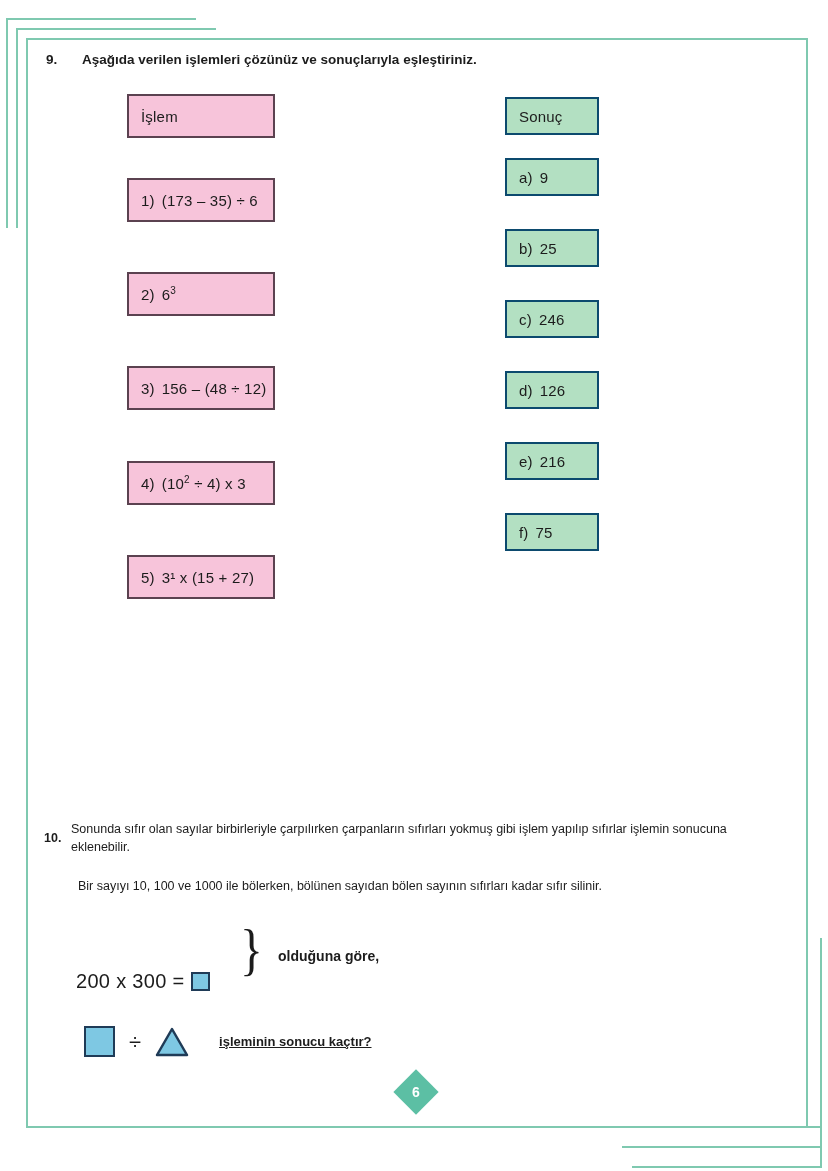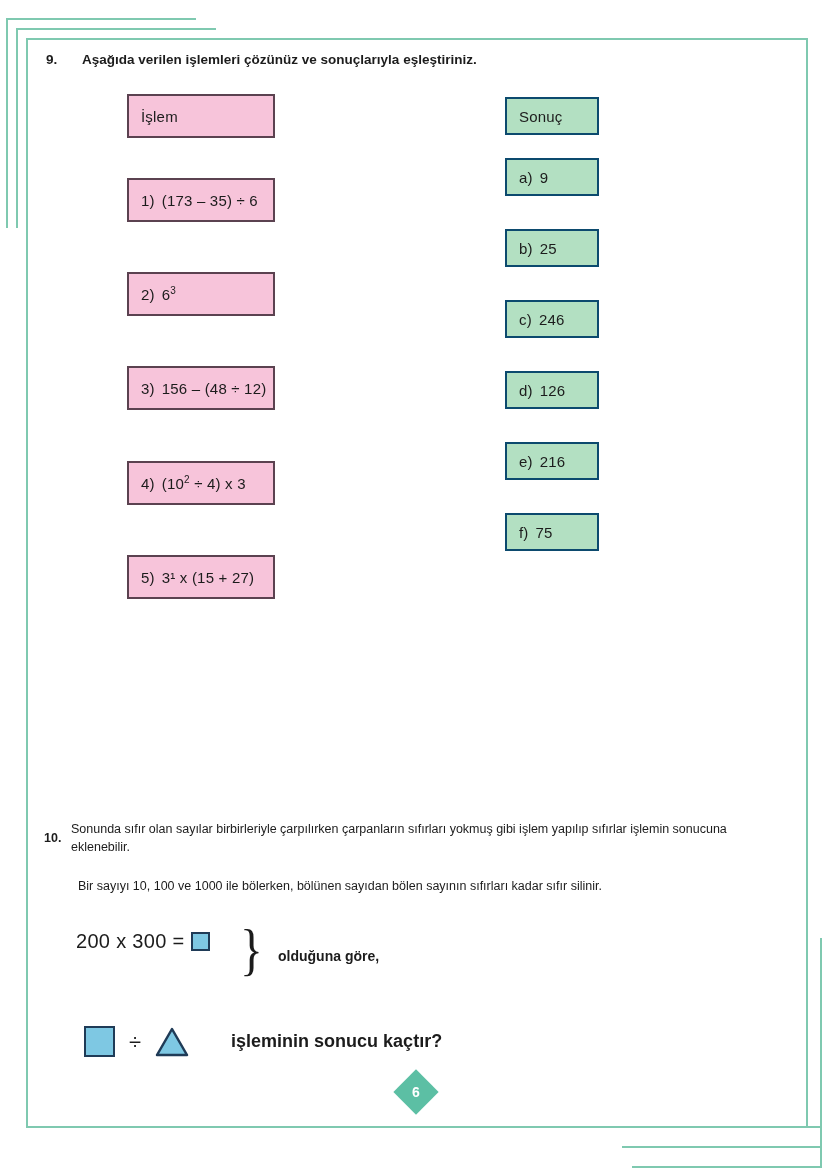--- a/index.html
+++ b/index.html
@@ -110,21 +110,21 @@
     position: absolute;
     left: 78px;
     top: 879px;
     width: 700px;
     font-size: 12.5px;
   }
 
   .eq-block {
     position: absolute;
     left: 76px;
-    top: 925px;
+    top: 965px;
     font-size: 20px;
     line-height: 32px;
     letter-spacing: 0.3px;
   }
   .eq-row {
     display: flex;
     align-items: center;
     gap: 7px;
     height: 32px;
     white-space: nowrap;
@@ -149,23 +149,24 @@
 
   .final-row {
     position: absolute;
     left: 84px;
     top: 1026px;
     display: flex;
     align-items: center;
     gap: 14px;
   }
   .final-text {
-    font-size: 18px;
+    font-size: 13px;
     font-weight: bold;
-    margin-left: 28px;
+    margin-left: 16px;
+    text-decoration: underline;
   }
   .div-sym { font-size: 22px; }
 
   
   .sq-shape {
     display: inline-block;
     background: #7ec8e3;
     border: 2.5px solid #1f3b57;
     box-sizing: border-box;
   }

